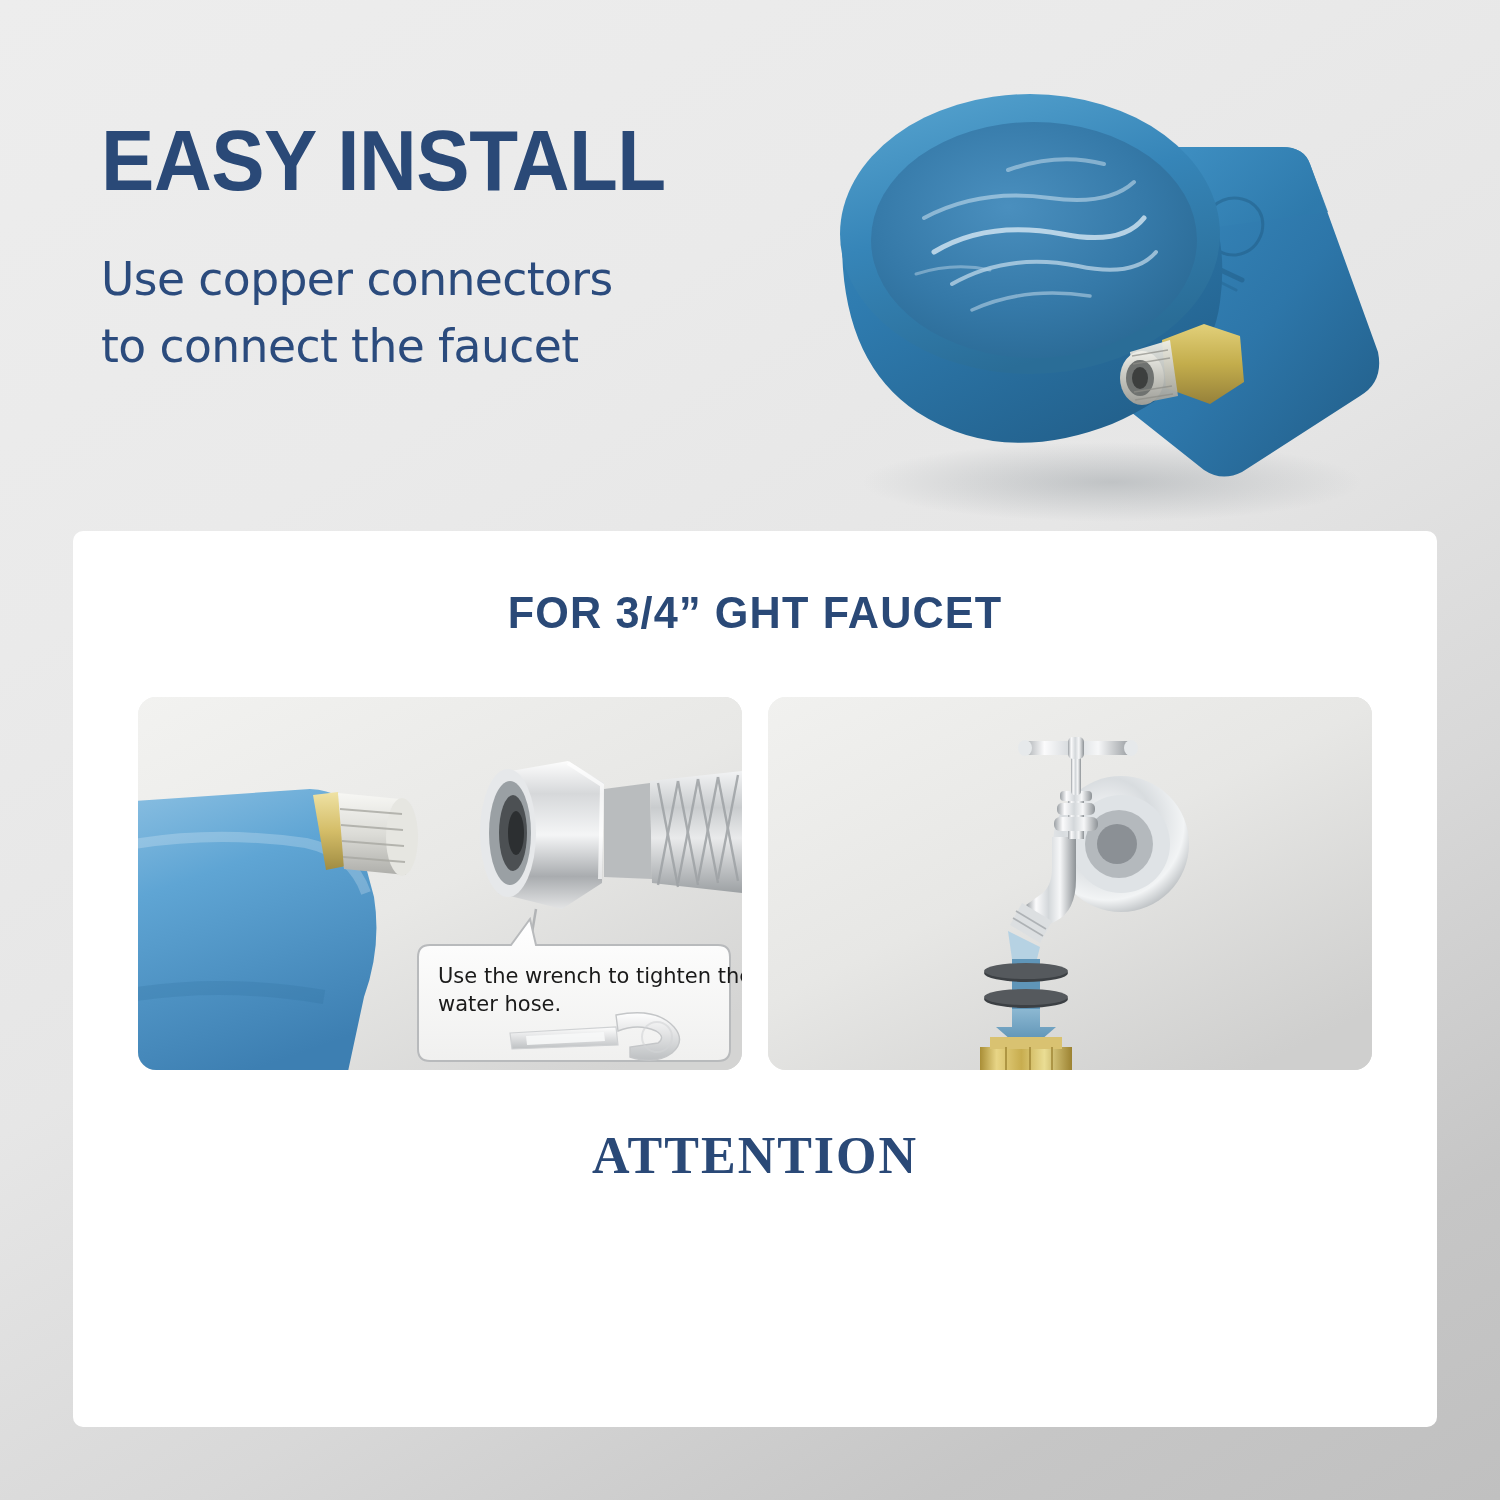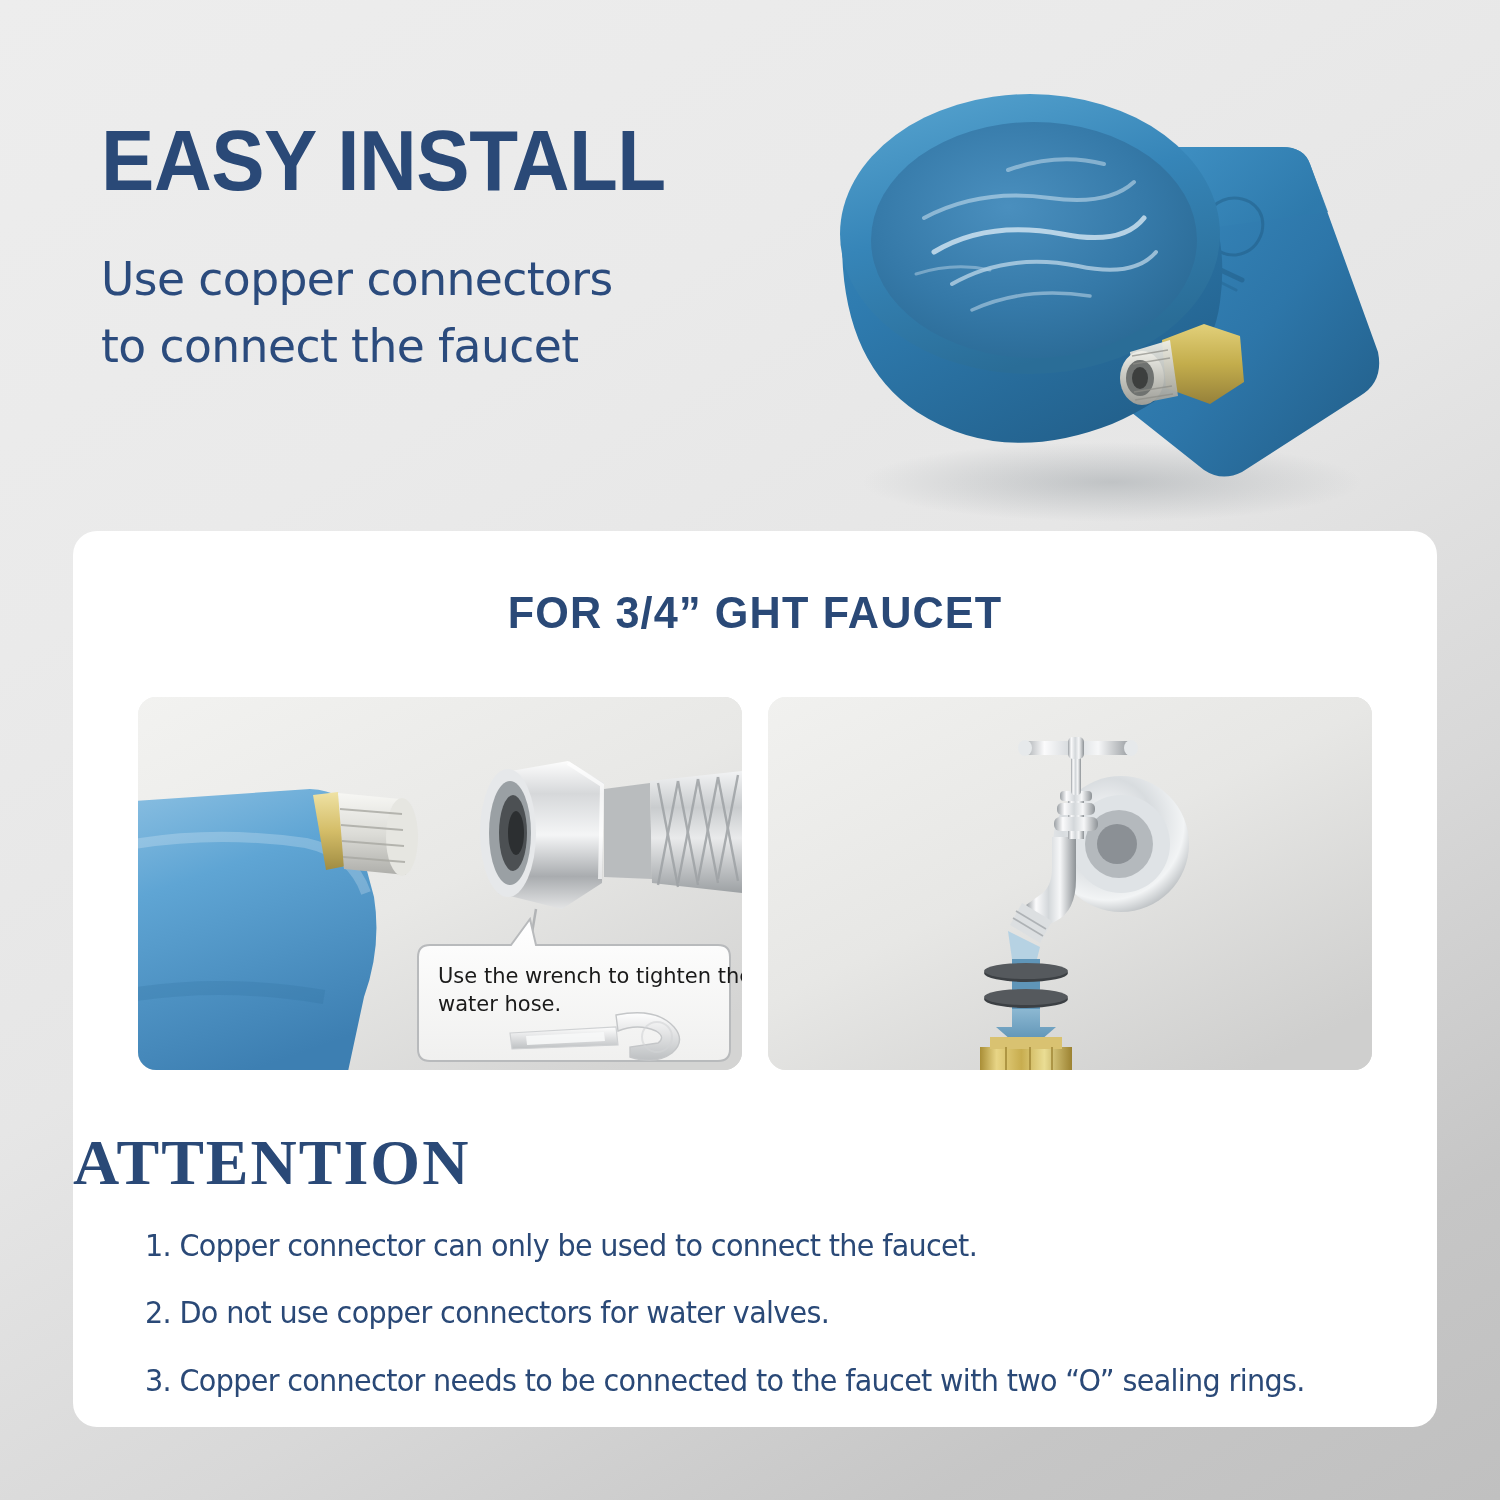--- a/index.html
+++ b/index.html
@@ -66,21 +66,21 @@
   .product-svg { width: 100%; height: 100%; display: block; }
 
   
   .card {
     position: absolute;
     left: 73px;
     top: 531px;
     width: 1364px;
     height: 896px;
     background: #ffffff;
-    border-radius: 24px;
+    border-radius: 10px;
   }
 
   .card-title {
     position: absolute;
     top: 56px;
     left: 0;
     width: 100%;
     text-align: center;
     font-family: "Liberation Sans Narrow", "Liberation Sans", sans-serif;
     font-weight: 700;
@@ -108,23 +108,24 @@
     background: linear-gradient(135deg, #efefed 0%, #e4e4e2 45%, #d2d2d1 100%);
   }
   .panel svg { width: 100%; height: 100%; display: block; }
 
   
   .attention-title {
     position: absolute;
     top: 595px;
     left: 0;
     width: 100%;
+    text-align: center;
     font-family: "Liberation Serif", "DejaVu Serif", serif;
     font-weight: 700;
-    font-size: 64px;
+    font-size: 52px;
     letter-spacing: 2px;
     color: #2a4977;
   }
 
   .attention-list {
     position: absolute;
     top: 696px;
     left: 72px;
     width: 1230px;
     list-style: none;
@@ -444,18 +445,13 @@
           <path d="M226 382 L292 382 L292 408 L226 408 Z" fill="#eeeeec"></path>
           <path d="M262 382 L292 382 L292 408 L262 408 Z" fill="#aeb2b5"></path>
           <rect x="244" y="406" width="30" height="14" fill="#c3c6c8"></rect>
         </g>
       </svg>
     </div>
   </div>
 
   <div class="attention-title">ATTENTION</div>
 
-  <ul class="attention-list">
-    <li>1. Copper connector can only be used to connect the faucet.</li>
-    <li>2. Do not use copper connectors for water valves.</li>
-    <li>3. Copper connector needs to be connected to the faucet with two “O” sealing rings.</li>
-  </ul>
 </div>
 
 </body></html>

